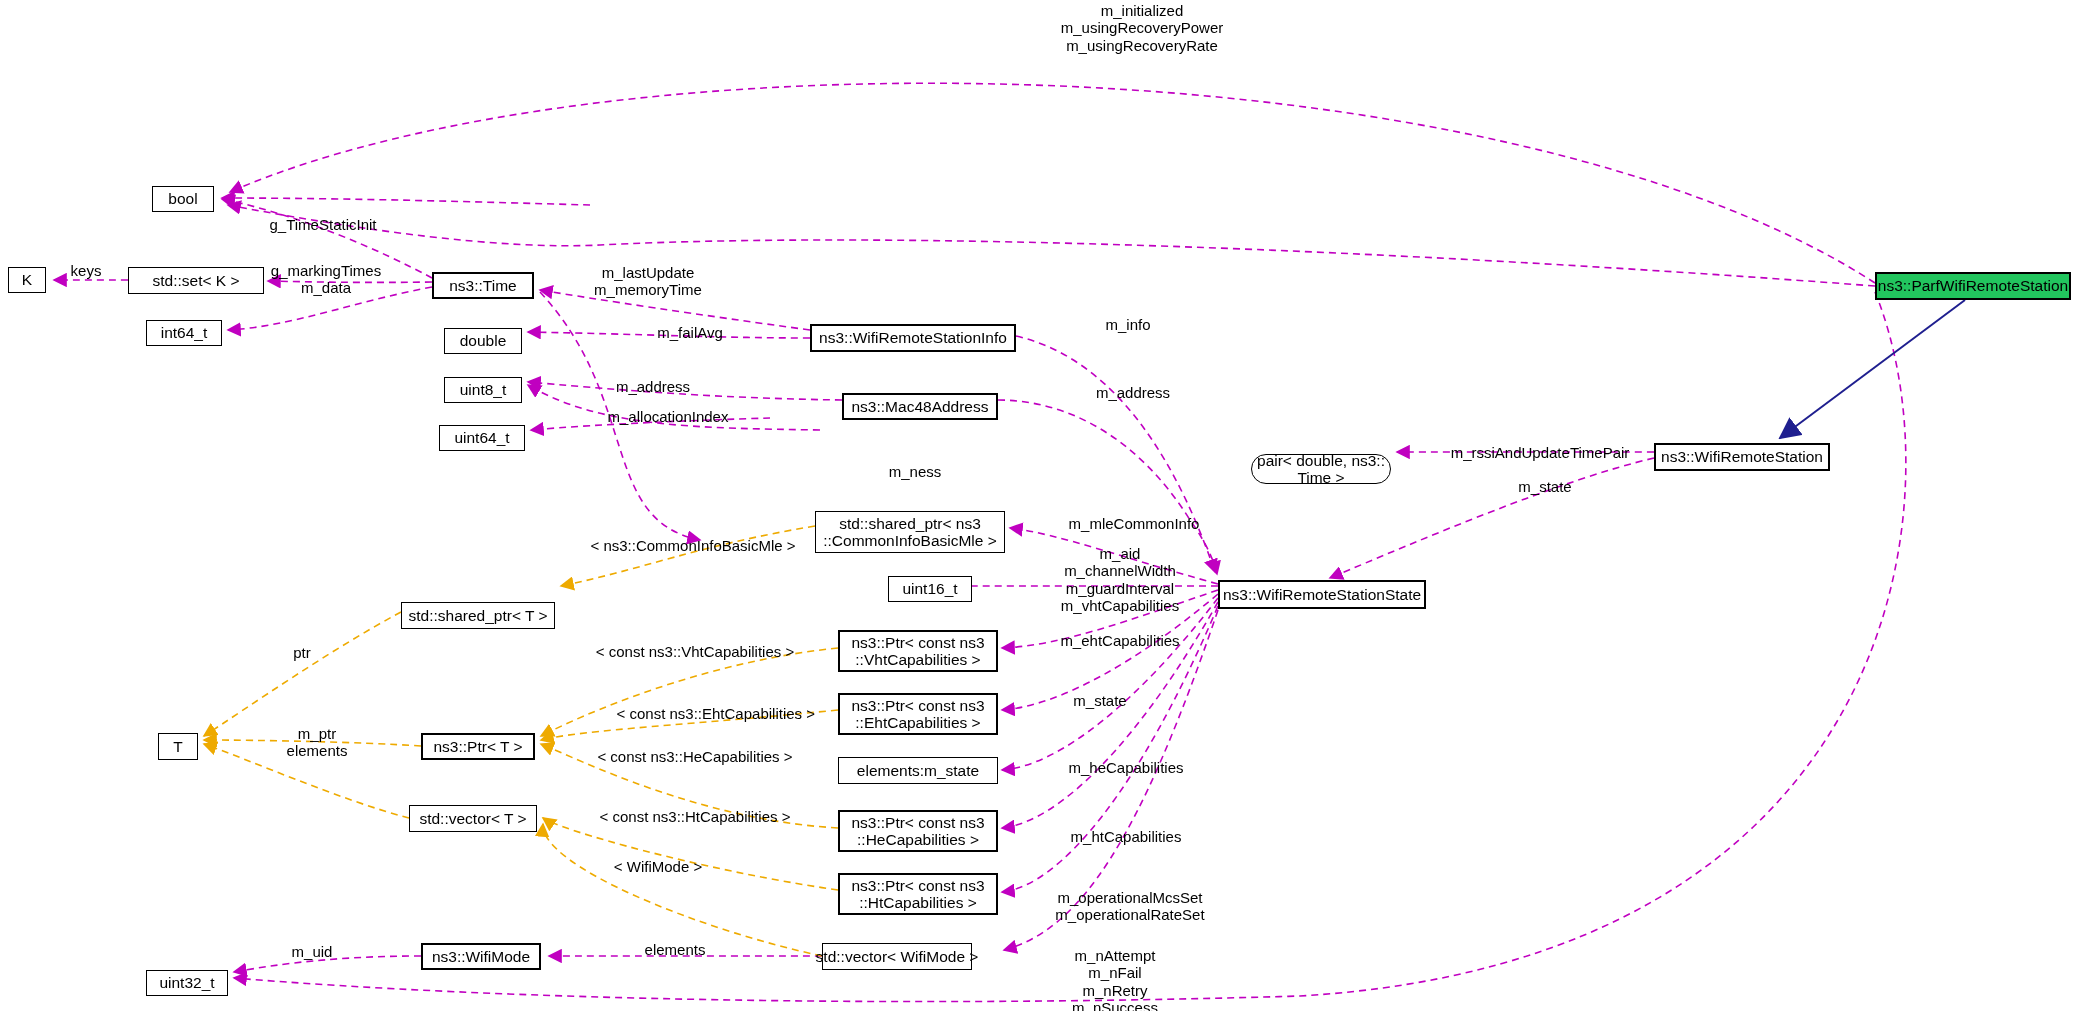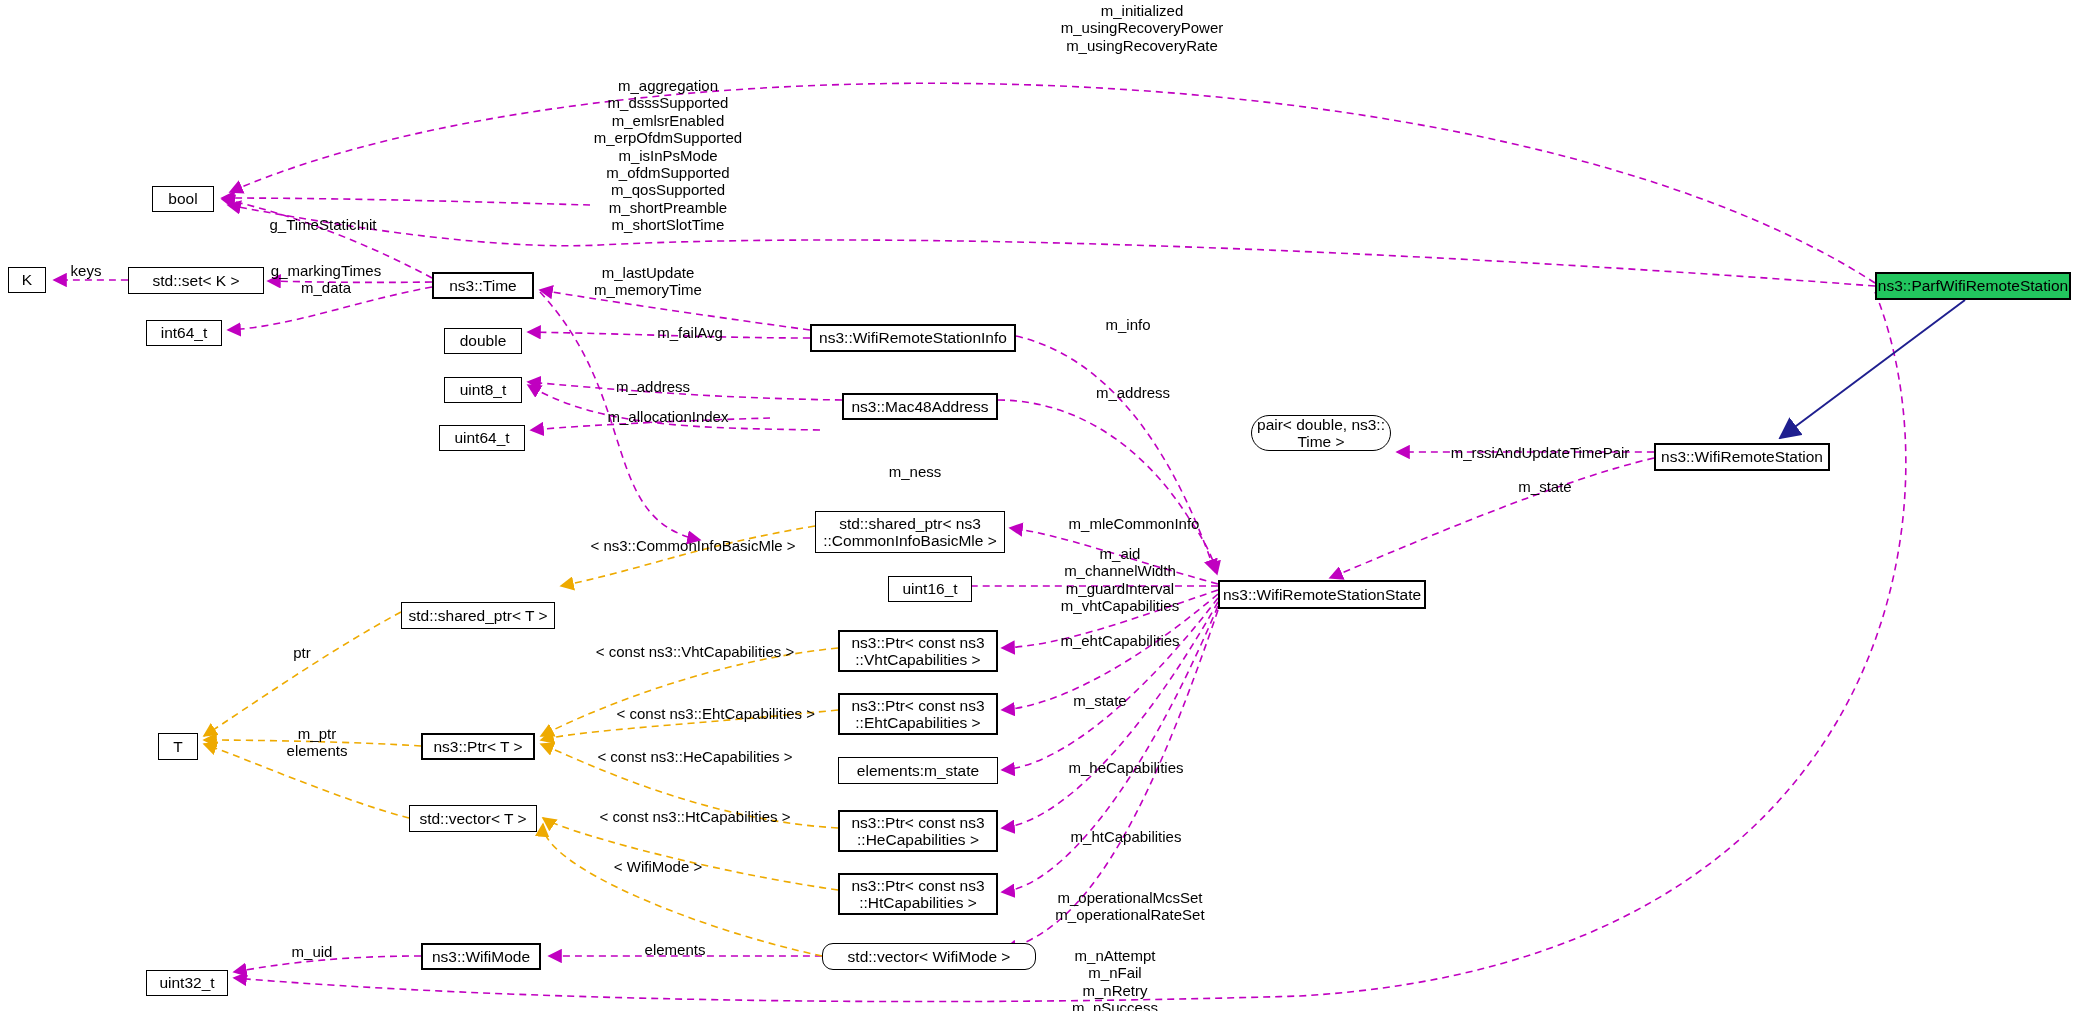--- a/index.html
+++ b/index.html
@@ -110,21 +110,21 @@
 <div class="node" style="left: 8px; top: 267px; width: 38px; height: 26px;">K</div>
     <div class="node" style="left: 128px; top: 267px; width: 136px; height: 27px;">std::set&lt; K &gt;</div>
     <div class="node" style="left: 152px; top: 186px; width: 62px; height: 26px;">bool</div>
     <div class="node" style="left: 146px; top: 320px; width: 76px; height: 26px;">int64_t</div>
     <div class="node thick" style="left: 432px; top: 272px; width: 102px; height: 27px;">ns3::Time</div>
     <div class="node" style="left: 444px; top: 328px; width: 78px; height: 26px;">double</div>
     <div class="node" style="left: 444px; top: 377px; width: 78px; height: 26px;">uint8_t</div>
     <div class="node" style="left: 439px; top: 425px; width: 86px; height: 26px;">uint64_t</div>
     <div class="node thick" style="left: 810px; top: 324px; width: 206px; height: 28px;">ns3::WifiRemoteStationInfo</div>
     <div class="node thick" style="left: 842px; top: 393px; width: 156px; height: 27px;">ns3::Mac48Address</div>
-    <div class="node" style="left: 1251px; top: 415px; width: 140px; height: 36px; border-radius: 19px;">pair&lt; double, ns3::
+    <div class="node" style="left: 1251px; top: 454px; width: 140px; height: 30px; border-radius: 19px;">pair&lt; double, ns3::
 Time &gt;</div>
     <div class="node thick" style="left: 1654px; top: 443px; width: 176px; height: 28px;">ns3::WifiRemoteStation</div>
     <div class="node hl thick" style="left: 1875px; top: 272px; width: 196px; height: 28px;">ns3::ParfWifiRemoteStation</div>
     <div class="node" style="left: 815px; top: 511px; width: 190px; height: 42px;">std::shared_ptr&lt; ns3
 ::CommonInfoBasicMle &gt;</div>
     <div class="node" style="left: 401px; top: 602px; width: 154px; height: 27px;">std::shared_ptr&lt; T &gt;</div>
     <div class="node" style="left: 888px; top: 576px; width: 84px; height: 26px;">uint16_t</div>
     <div class="node thick" style="left: 1218px; top: 580px; width: 208px; height: 29px;">ns3::WifiRemoteStationState</div>
     <div class="node thick" style="left: 838px; top: 630px; width: 160px; height: 42px;">ns3::Ptr&lt; const ns3
 ::VhtCapabilities &gt;</div>
@@ -132,34 +132,25 @@
 ::EhtCapabilities &gt;</div>
     <div class="node" style="left: 158px; top: 733px; width: 40px; height: 27px;">T</div>
     <div class="node thick" style="left: 421px; top: 733px; width: 114px; height: 27px;">ns3::Ptr&lt; T &gt;</div>
     <div class="node" style="left: 838px; top: 757px; width: 160px; height: 27px;">elements:m_state</div>
     <div class="node" style="left: 409px; top: 805px; width: 128px; height: 27px;">std::vector&lt; T &gt;</div>
     <div class="node thick" style="left: 838px; top: 810px; width: 160px; height: 42px;">ns3::Ptr&lt; const ns3
 ::HeCapabilities &gt;</div>
     <div class="node thick" style="left: 838px; top: 873px; width: 160px; height: 42px;">ns3::Ptr&lt; const ns3
 ::HtCapabilities &gt;</div>
     <div class="node thick" style="left: 421px; top: 943px; width: 120px; height: 27px;">ns3::WifiMode</div>
-    <div class="node" style="left: 822px; top: 943px; width: 214px; height: 27px; border-radius: 11px;">std::vector&lt; WifiMode &gt;</div>
+    <div class="node" style="left: 822px; top: 943px; width: 150px; height: 27px;">std::vector&lt; WifiMode &gt;</div>
     <div class="node" style="left: 146px; top: 970px; width: 82px; height: 26px;">uint32_t</div>
     <div class="label" style="left: 1032px; top: 2px; width: 220px;">m_initialized
 m_usingRecoveryPower
 m_usingRecoveryRate</div>
-    <div class="label" style="left: 578px; top: 77px; width: 180px;">m_aggregation
-m_dsssSupported
-m_emlsrEnabled
-m_erpOfdmSupported
-m_isInPsMode
-m_ofdmSupported
-m_qosSupported
-m_shortPreamble
-m_shortSlotTime</div>
     <div class="label" style="left: 253px; top: 216px; width: 140px;">g_TimeStaticInit</div>
     <div class="label" style="left: 62px; top: 262px; width: 48px;">keys</div>
     <div class="label" style="left: 251px; top: 262px; width: 150px;">g_markingTimes
 m_data</div>
     <div class="label" style="left: 578px; top: 264px; width: 140px;">m_lastUpdate
 m_memoryTime</div>
     <div class="label" style="left: 1088px; top: 316px; width: 80px;">m_info</div>
     <div class="label" style="left: 640px; top: 324px; width: 100px;">m_failAvg</div>
     <div class="label" style="left: 598px; top: 378px; width: 110px;">m_address</div>
     <div class="label" style="left: 1078px; top: 384px; width: 110px;">m_address</div>

